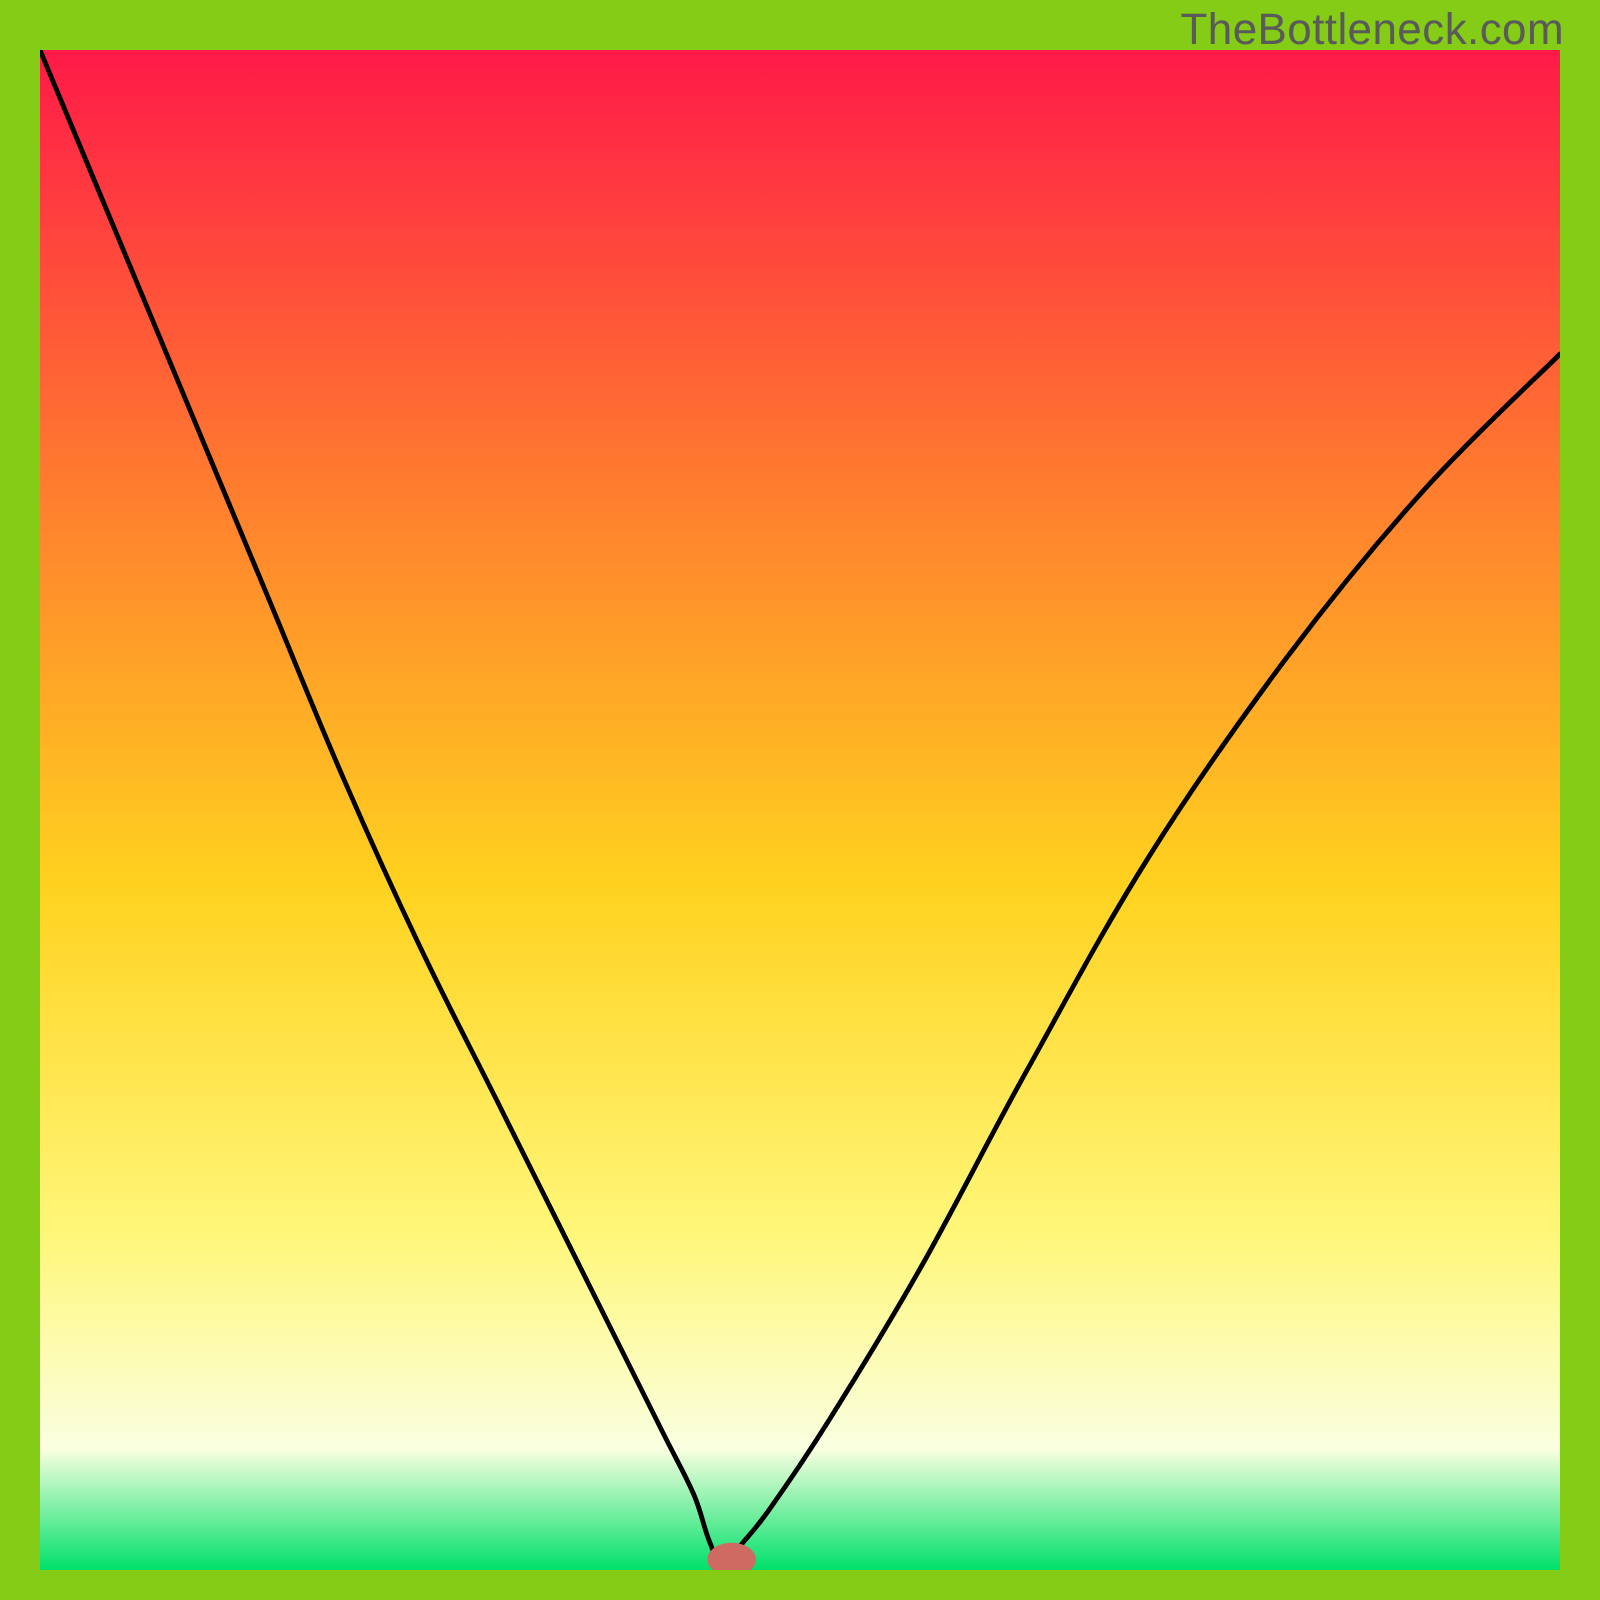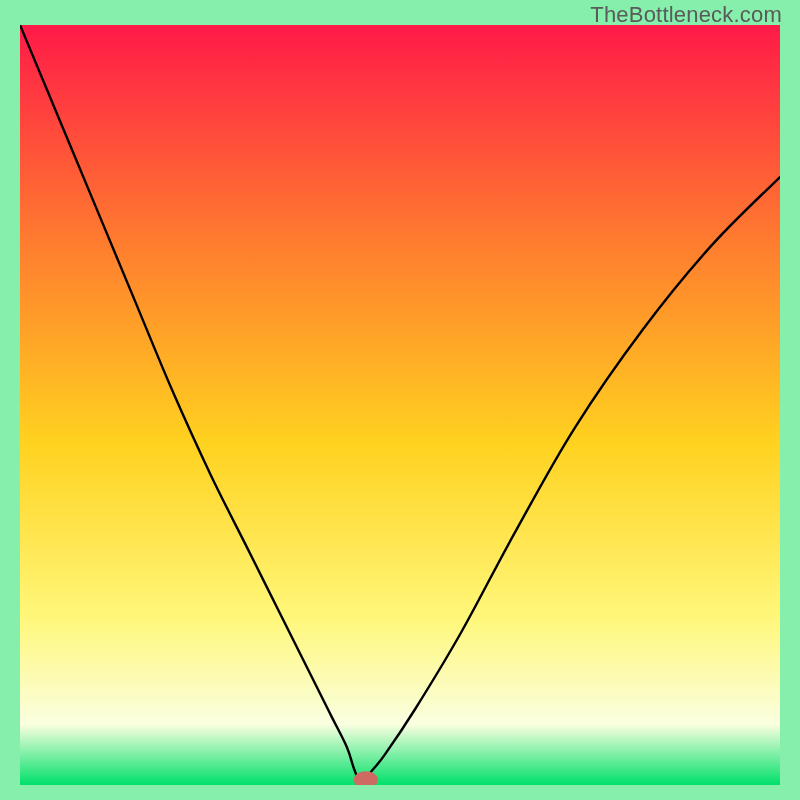--- a/index.html
+++ b/index.html
@@ -8,21 +8,21 @@
     width: 800px;
     height: 800px;
     background: #000;
     font-family: Arial, Helvetica, sans-serif;
     overflow: hidden;
   }
   .frame {
     position: relative;
     width: 800px;
     height: 800px;
-    background: #86efac;
+    background: #84cc16;
   }
   .watermark {
     position: absolute;
     top: 2px;
     right: 18px;
     color: #5a5a5a;
     font-size: 22px;
     font-weight: 500;
     letter-spacing: 0.2px;
     z-index: 5;

